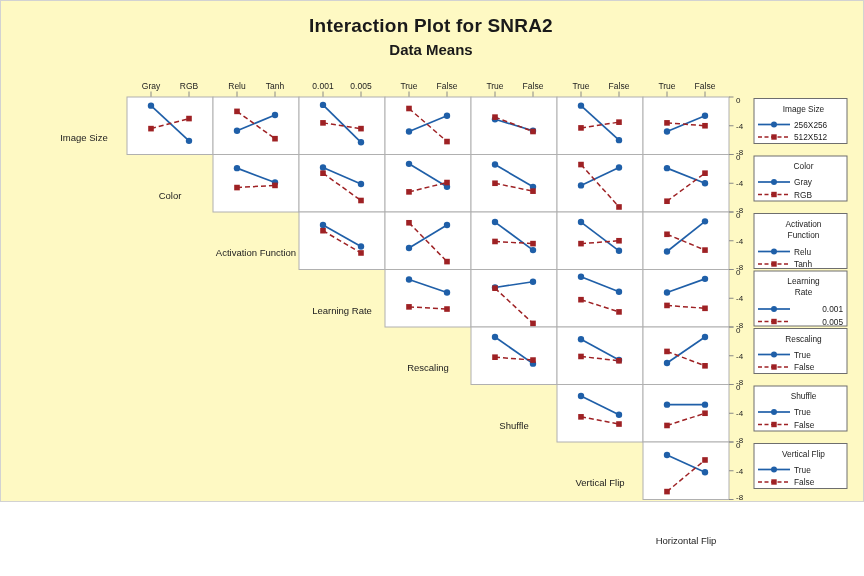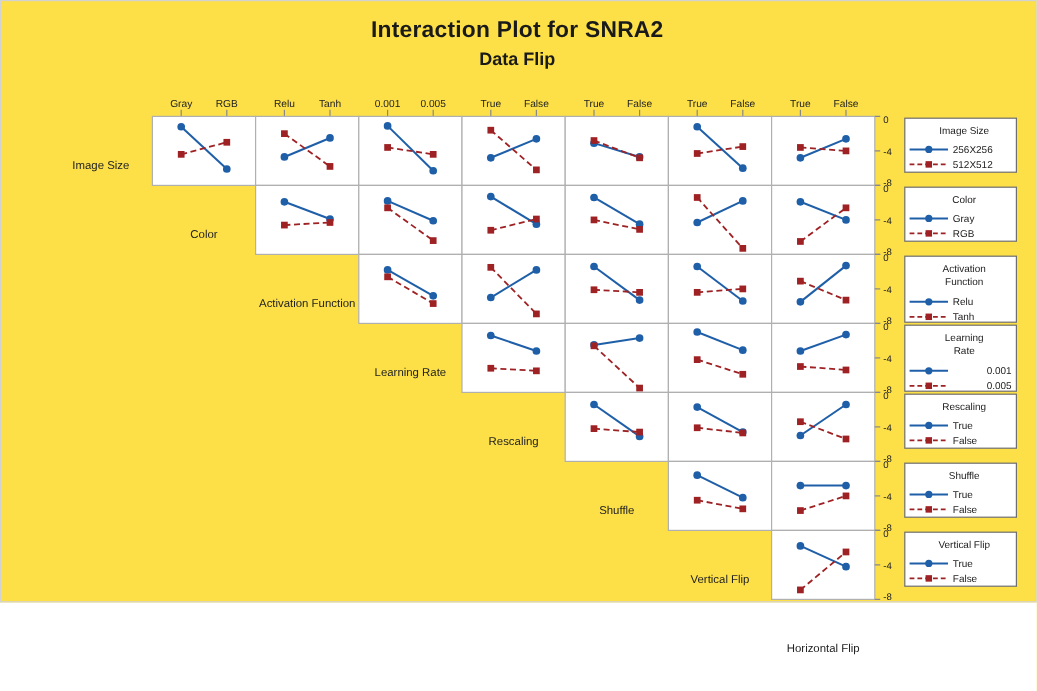--- a/index.html
+++ b/index.html
@@ -1,32 +1,32 @@
 <!DOCTYPE html>
 <html><head>
 <meta charset="utf-8">
 <style>
   html,body{margin:0;padding:0;}
   body{width:864px;height:576px;overflow:hidden;
        font-family:"Liberation Sans", sans-serif;}
-  .canvas{position:relative;width:864px;height:502px;background:#fde047;
+  .canvas{position:relative;width:864px;height:502px;background:#fef9c3;
           border:1px solid #d2d2d2;box-sizing:border-box;}
   .title{position:absolute;top:14px;left:0;width:860px;text-align:center;
          font-size:19px;font-weight:700;color:#1a1a1a;letter-spacing:.2px;}
   .subtitle{position:absolute;top:40px;left:0;width:860px;text-align:center;
          font-size:15px;font-weight:700;color:#1a1a1a;}
   svg{position:absolute;top:0;left:0;}
   text{font-family:"Liberation Sans", sans-serif;}
 </style>
 </head>
 <body>
 
 <div class="canvas">
   <div class="title">Interaction Plot for SNRA2</div>
-  <div class="subtitle">Data Flip</div>
+  <div class="subtitle">Data Means</div>
   <svg id="matrix-svg" width="864" height="576" viewBox="0 0 864 576">
       <text x="150" y="88" text-anchor="middle" font-size="8.5" fill="#222222" font-weight="400">Gray</text>
       <line x1="150" y1="90.5" x2="150" y2="96" stroke="#888888" stroke-width="1"></line>
       <text x="188" y="88" text-anchor="middle" font-size="8.5" fill="#222222" font-weight="400">RGB</text>
       <line x1="188" y1="90.5" x2="188" y2="96" stroke="#888888" stroke-width="1"></line>
       <text x="236" y="88" text-anchor="middle" font-size="8.5" fill="#222222" font-weight="400">Relu</text>
       <line x1="236" y1="90.5" x2="236" y2="96" stroke="#888888" stroke-width="1"></line>
       <text x="274" y="88" text-anchor="middle" font-size="8.5" fill="#222222" font-weight="400">Tanh</text>
       <line x1="274" y1="90.5" x2="274" y2="96" stroke="#888888" stroke-width="1"></line>
       <text x="322" y="88" text-anchor="middle" font-size="8.5" fill="#222222" font-weight="400">0.001</text>

